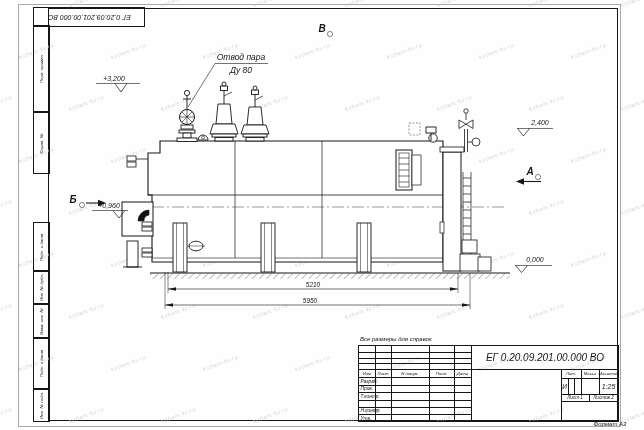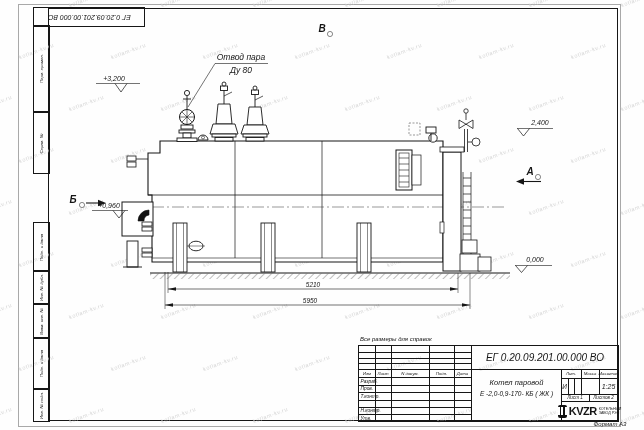--- a/index.html
+++ b/index.html
@@ -359,54 +359,38 @@
   <div id="tb">
 
     <div class="ln" style="left:112px;top:0;width:1px;height:75px;"></div>
     <div class="ln" style="left:202px;top:23px;width:1px;height:52px;"></div>
 
     <div class="abs cellc" style="left:113px;top:0;width:146px;height:23px;">
       <span style="font-size:10px;">ЕГ 0.20.09.201.00.000  ВО</span>
     </div>
     <div class="ln" style="left:112px;top:23px;width:147px;height:1px;"></div>
 
-    <div class="abs" style="left:113px;top:26px;width:89px;height:49px;text-align:center;">
-      <div style="font-size:7.5px;margin-top:6px;">Котел паровой</div>
-      <div style="font-size:6.5px;margin-top:3px;">Е -2,0-0,9-170- КБ ( ЖК )</div>
-    </div>
 
     <div class="ln" style="left:202px;top:32px;width:57px;height:1px;"></div>
     <div class="ln" style="left:222px;top:23px;width:1px;height:25px;"></div>
     <div class="ln" style="left:240px;top:23px;width:1px;height:25px;"></div>
     <div class="abs cellc tbl" style="left:202px;top:23px;width:20px;height:9px;">Лит.</div>
     <div class="abs cellc tbl" style="left:222px;top:23px;width:18px;height:9px;">Масса</div>
     <div class="abs cellc tbl" style="left:240px;top:23px;width:19px;height:9px;">Масштаб</div>
     <div class="ln" style="left:208.7px;top:32px;width:1px;height:16px;"></div>
     <div class="ln" style="left:215.4px;top:32px;width:1px;height:16px;"></div>
     <div class="abs cellc" style="left:202px;top:32px;width:7px;height:16px;font-size:6.5px;">И</div>
     <div class="abs cellc" style="left:240px;top:32px;width:19px;height:16px;font-size:7px;">1:25</div>
 
     <div class="ln" style="left:202px;top:48px;width:57px;height:1px;"></div>
     <div class="ln" style="left:230px;top:48px;width:1px;height:7px;"></div>
     <div class="abs cellc" style="left:202px;top:48px;width:28px;height:7px;font-size:4.6px;">Лист 1</div>
     <div class="abs cellc" style="left:230px;top:48px;width:29px;height:7px;font-size:4.6px;">Листов 2</div>
 
     <div class="ln" style="left:202px;top:55px;width:57px;height:1px;"></div>
-    <div class="abs cellc" style="left:202px;top:55px;width:57px;height:20px;">
-      <span class="logo-ic">
-          <i></i>
-          <i></i>
-          <i></i>
-        </span>
-      <span class="kvzr">KVZR</span>
-      <span class="kvzr-cap">
-        <span>КОТЕЛЬНЫЙ</span><br>
-        <span>ЗАВОД РЭП</span>
-      </span>
-    </div>
 
     <div class="ln" style="left:0;top:6px;width:112px;height:1px;"></div>
     <div class="ln" style="left:0;top:12px;width:112px;height:1px;"></div>
     <div class="ln" style="left:0;top:17px;width:112px;height:1px;"></div>
     <div class="ln" style="left:0;top:23px;width:112px;height:1px;"></div>
 
     <div class="ln" style="left:16px;top:0;width:1px;height:75px;"></div>
     <div class="ln" style="left:32px;top:0;width:1px;height:75px;"></div>
     <div class="ln" style="left:70px;top:0;width:1px;height:75px;"></div>
     <div class="ln" style="left:95px;top:0;width:1px;height:75px;"></div>

